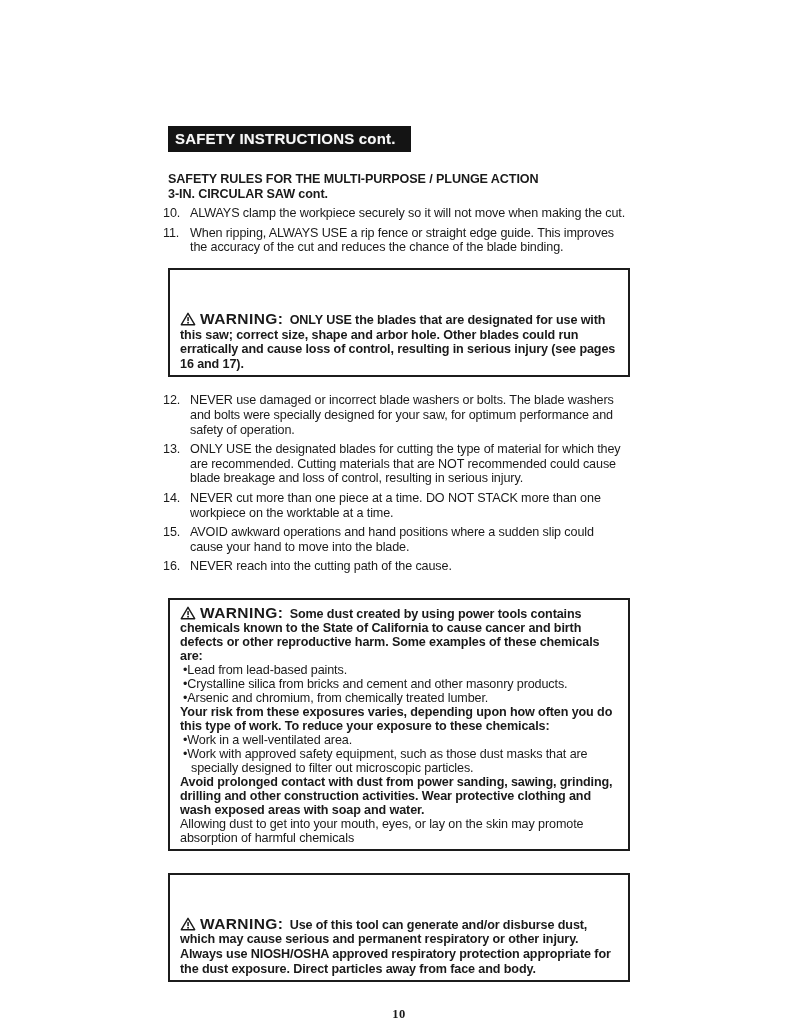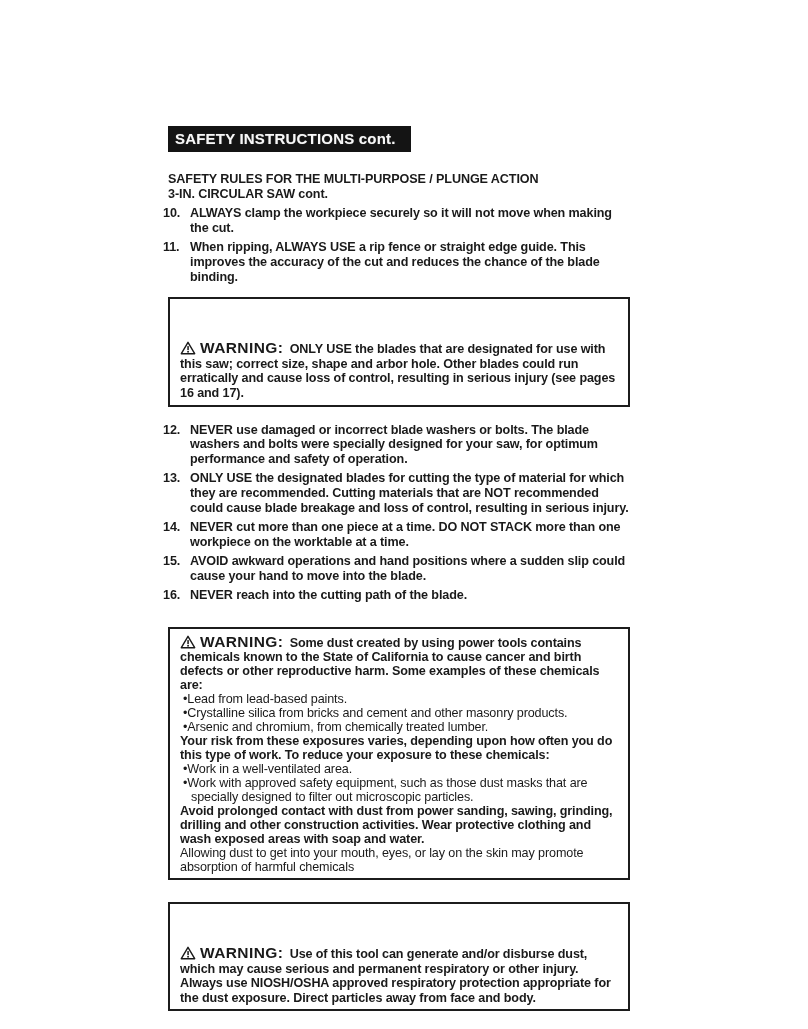--- a/index.html
+++ b/index.html
@@ -33,21 +33,21 @@
     line-height:14.6px;
     letter-spacing:-0.1px;
   }
 
   .rules { margin-left:-5px; }
   .rules.upper { margin-top:2px; }
   .rules.lower { margin-top:16px; }
   .rule {
     display:flex;
     margin-top:5px;
-    font-weight:bold;
+    font-weight:normal;
     font-size:12.6px;
     line-height:14.6px;
     letter-spacing:-0.12px;
   }
   .rule .num { flex:0 0 27px; }
   .rule .txt { flex:1; }
 
   .warnbox {
     border:2px solid #1c1c1c;
     padding:6px 8px 4px 10px;
@@ -135,21 +135,21 @@
           <span class="txt">NEVER cut more than one piece at a time. DO NOT STACK more than one workpiece on the worktable at a time.</span>
         </div>
 
         <div class="rule">
           <span class="num">15.</span>
           <span class="txt">AVOID awkward operations and hand positions where a sudden slip could cause your hand to move into the blade.</span>
         </div>
 
         <div class="rule">
           <span class="num">16.</span>
-          <span class="txt">NEVER reach into the cutting path of the blade.</span>
+          <span class="txt">NEVER reach into the cutting path of the cause.</span>
         </div>
       </div>
 
     <div class="warnbox dust">
       <p class="wline b">
         <span class="warn-icon"><svg width="16" height="14" viewBox="0 0 24 22">
               <path d="M12 2 L22.5 20 L1.5 20 Z" fill="none" stroke="#1a1a1a" stroke-width="2.2" stroke-linejoin="round"></path>
               <rect x="10.9" y="8" width="2.4" height="6.2" fill="#1a1a1a"></rect>
               <circle cx="12.1" cy="16.8" r="1.5" fill="#1a1a1a"></circle>
             </svg></span><span class="warn-label">WARNING:</span>

